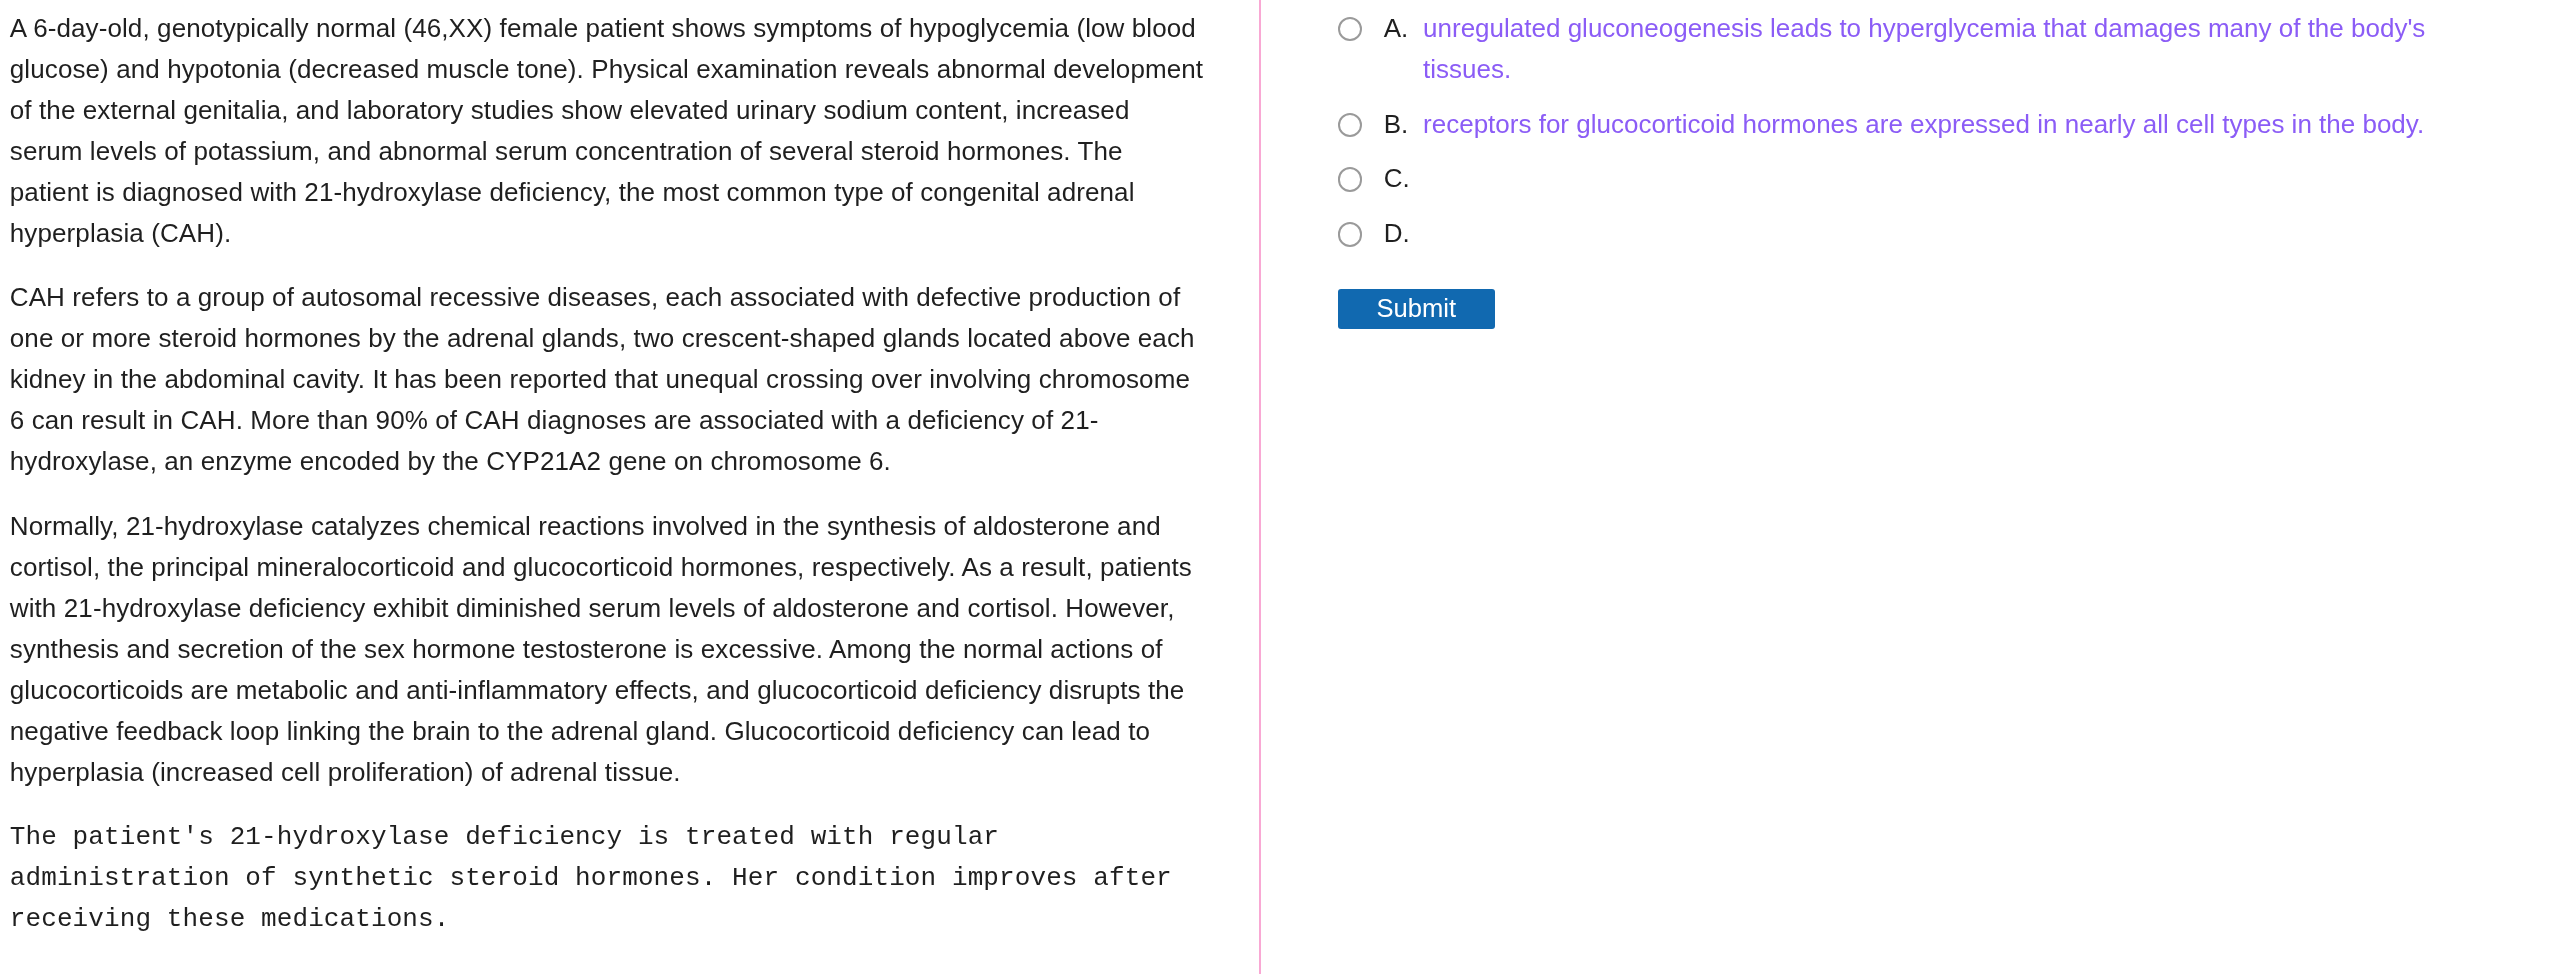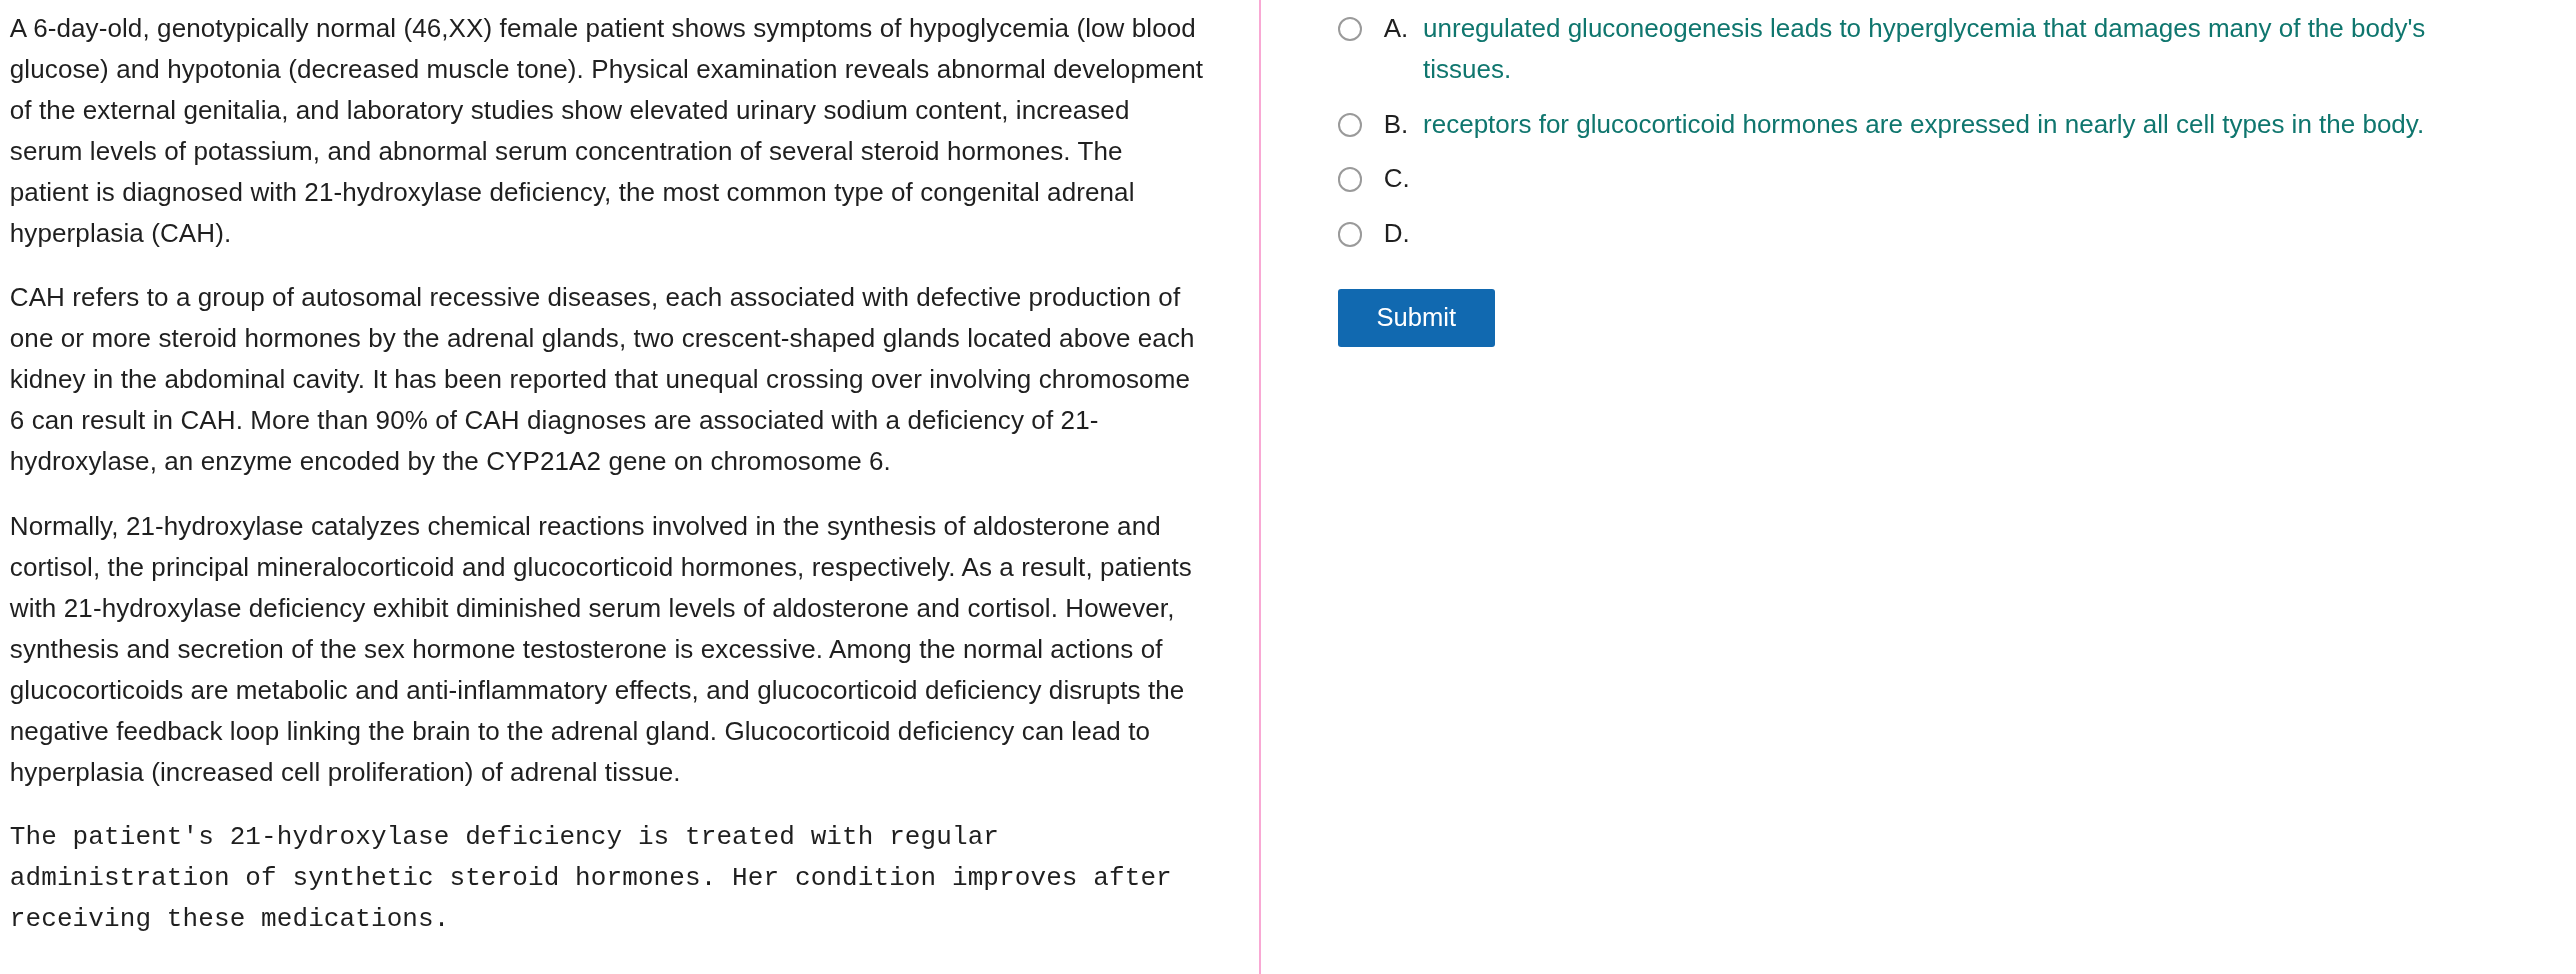--- a/index.html
+++ b/index.html
@@ -83,37 +83,37 @@
     flex: 0 0 auto;
     font-size: 26px;
     line-height: 41px;
     color: #1f1f1f;
     margin-right: 9.8px;
     min-width: 29.5px;
   }
   .choice-text {
     font-size: 26px;
     line-height: 41px;
-    color: #0f766e;
+    color: #8b5cf6;
     max-width: 1152px;
   }
   .submit-row {
     margin-top: 35px;
     padding-left: 29.5px;
   }
   .submit-button {
     display: inline-block;
     background: #1169b0;
     color: #ffffff;
     border: none;
     border-radius: 3px;
     font-family: "Liberation Sans", sans-serif;
     font-size: 25.6px;
     line-height: 1;
-    padding: 16px 39px;
+    padding: 7px 39px;
     cursor: pointer;
   }
 </style>
 </head>
 <body>
 
 <div class="page">
 
   <div class="passage-panel">
     <p>A 6-day-old, genotypically normal (46,XX) female patient shows symptoms of hypoglycemia (low blood glucose) and hypotonia (decreased muscle tone).  Physical examination reveals abnormal development of the external genitalia, and laboratory studies show elevated urinary sodium content, increased serum levels of potassium, and abnormal serum concentration of several steroid hormones.  The patient is diagnosed with 21-hydroxylase deficiency, the most common type of congenital adrenal hyperplasia (CAH).</p>

